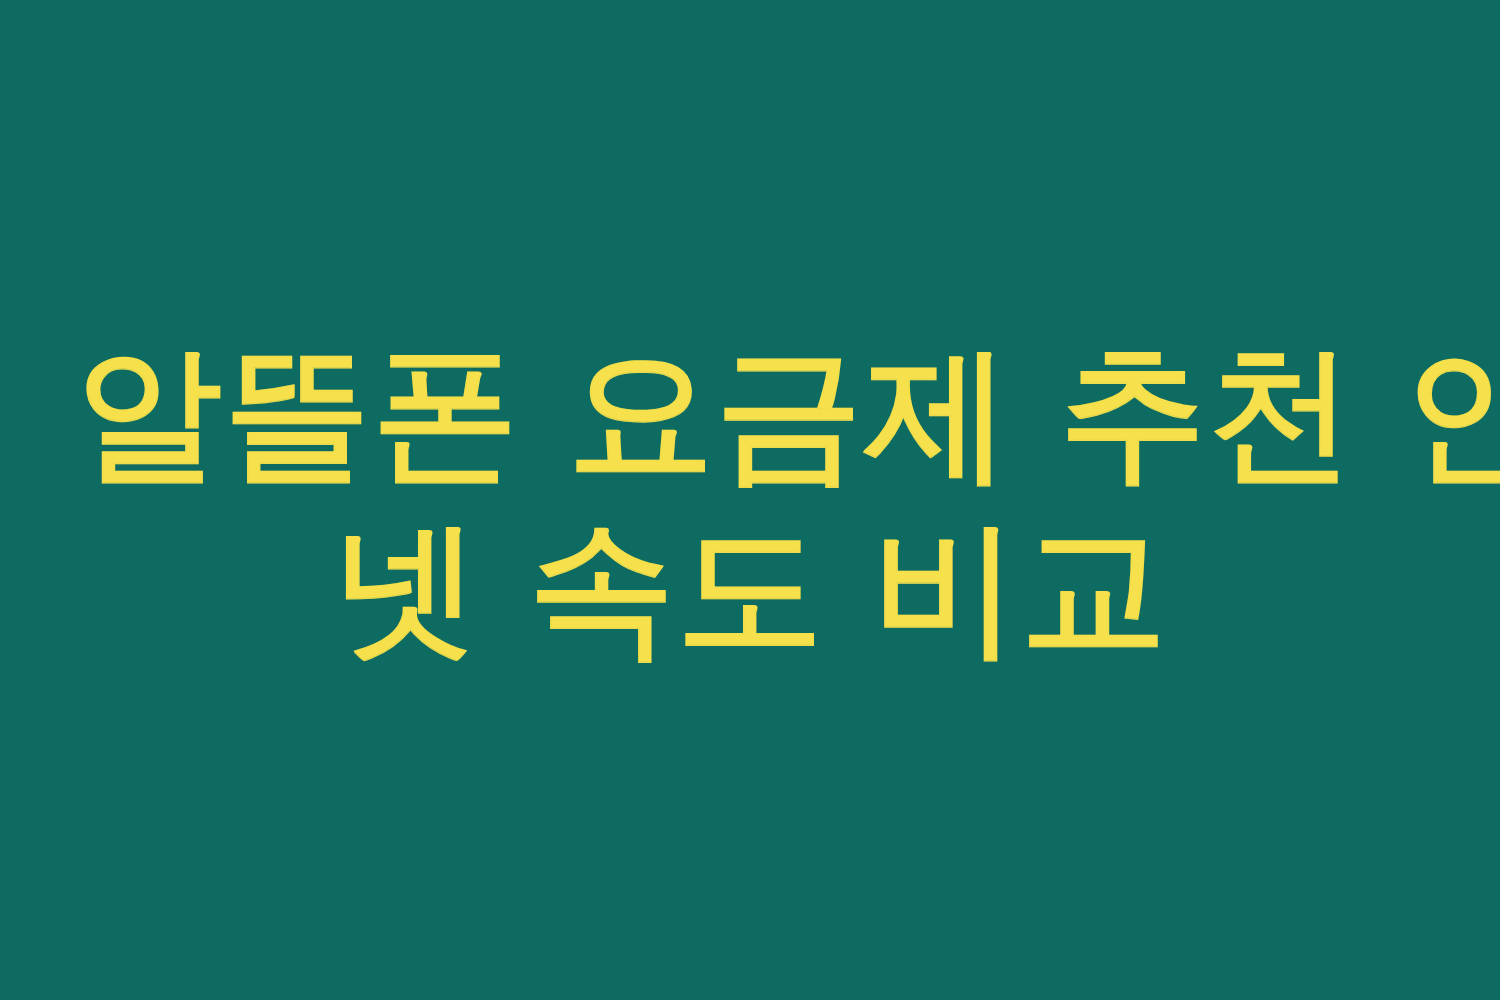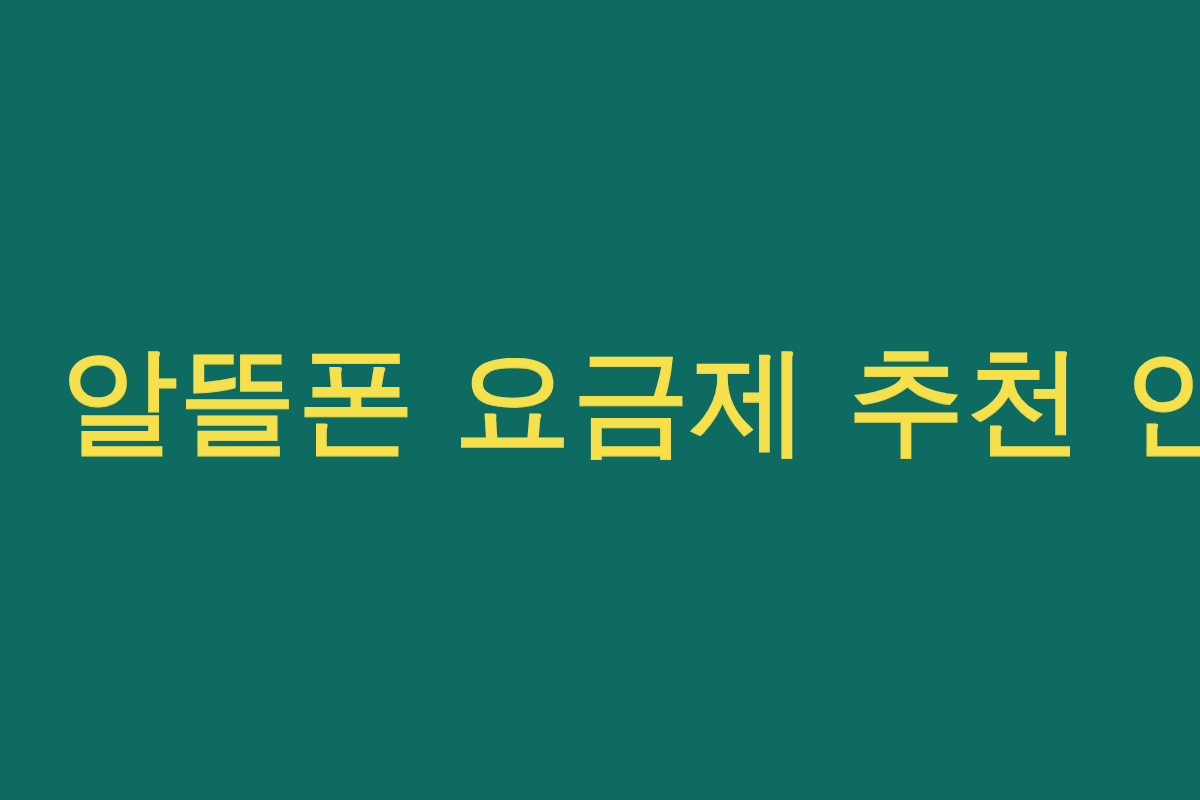--- a/index.html
+++ b/index.html
@@ -57,15 +57,16 @@
     white-space: nowrap;
   }
 </style>
 </head>
 <body>
 
 <div class="thumbnail-card">
 
   <h1 class="headline">
     <span class="headline-line">알뜰폰 요금제 추천 인터</span>
+    <span class="headline-line">넷 속도 비교</span>
   </h1>
 
 </div>
 
 </body></html>

